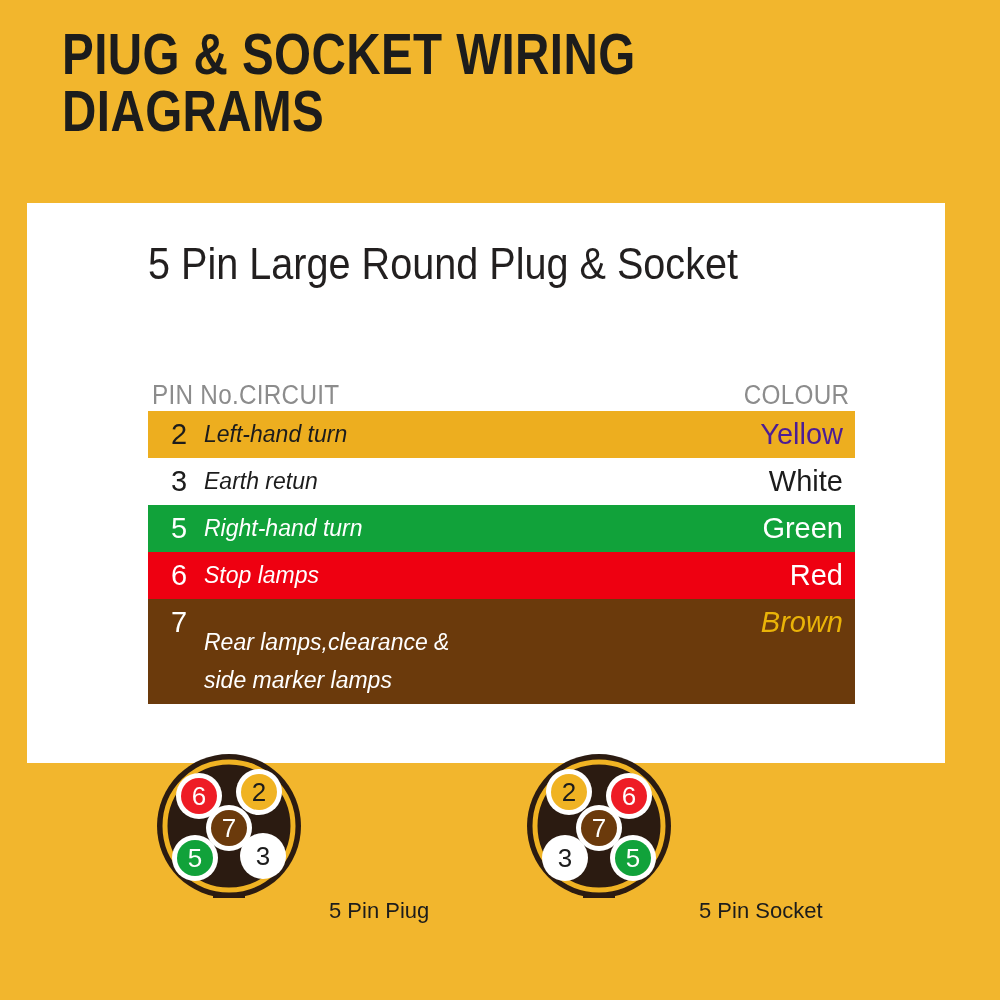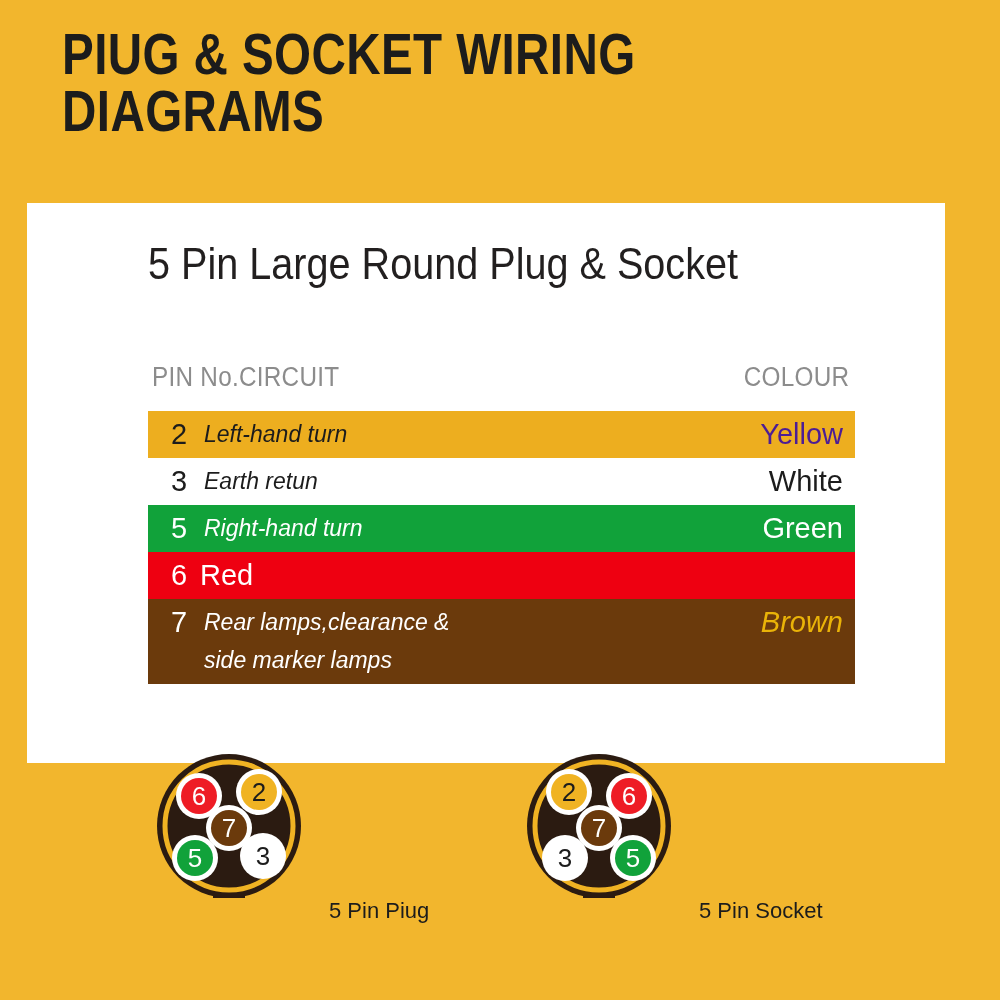--- a/index.html
+++ b/index.html
@@ -75,21 +75,21 @@
     position: absolute;
     left: 121px;
     top: 166px;
     width: 707px;
   }
   .table-head {
     display: flex;
     justify-content: space-between;
     align-items: flex-end;
     height: 42px;
-    padding: 0 6px 18px 4px;
+    padding: 0 6px 0 4px;
     box-sizing: border-box;
   }
   .table-head span {
     font-family: "Liberation Sans Narrow", "Liberation Sans", sans-serif;
     font-size: 27px;
     color: #8c8c8c;
     letter-spacing: 0.3px;
     transform: scaleX(0.9);
     transform-origin: left bottom;
     white-space: nowrap;
@@ -186,25 +186,26 @@
             <div class="circuit" style="color: rgb(28, 28, 28);">Earth retun</div>
             <div class="colour" style="color: rgb(28, 28, 28);">White</div>
           </div>
           <div class="trow" style="background: rgb(17, 162, 58);">
             <div class="pin" style="color: rgb(255, 255, 255);">5</div>
             <div class="circuit" style="color: rgb(255, 255, 255);">Right-hand turn</div>
             <div class="colour" style="color: rgb(255, 255, 255);">Green</div>
           </div>
           <div class="trow" style="background: rgb(238, 0, 17);">
             <div class="pin" style="color: rgb(255, 255, 255);">6</div>
+            <div class="circuit" style="color: rgb(255, 255, 255);">Stop lamps</div>
             <div class="colour" style="color: rgb(255, 255, 255);">Red</div>
           </div>
           <div class="trow" style="background: rgb(107, 58, 12);">
             <div class="pin" style="color: rgb(255, 255, 255);">7</div>
-            <div class="circuit" style="color: rgb(255, 255, 255);">Rear lamps,clearance &amp;
+            <div class="circuit" style="color: rgb(255, 255, 255); margin-top: 20px;">Rear lamps,clearance &amp;
 side marker lamps</div>
             <div class="colour" style="color: #eab308; font-style: italic;">Brown</div>
           </div>
         </div>
     </div>
 
     <div id="diagrams">
 
       <div class="connector" id="connector-plug">
         <svg class="conn-svg" id="plug-svg" width="156" height="170" viewBox="0 0 156 170">

